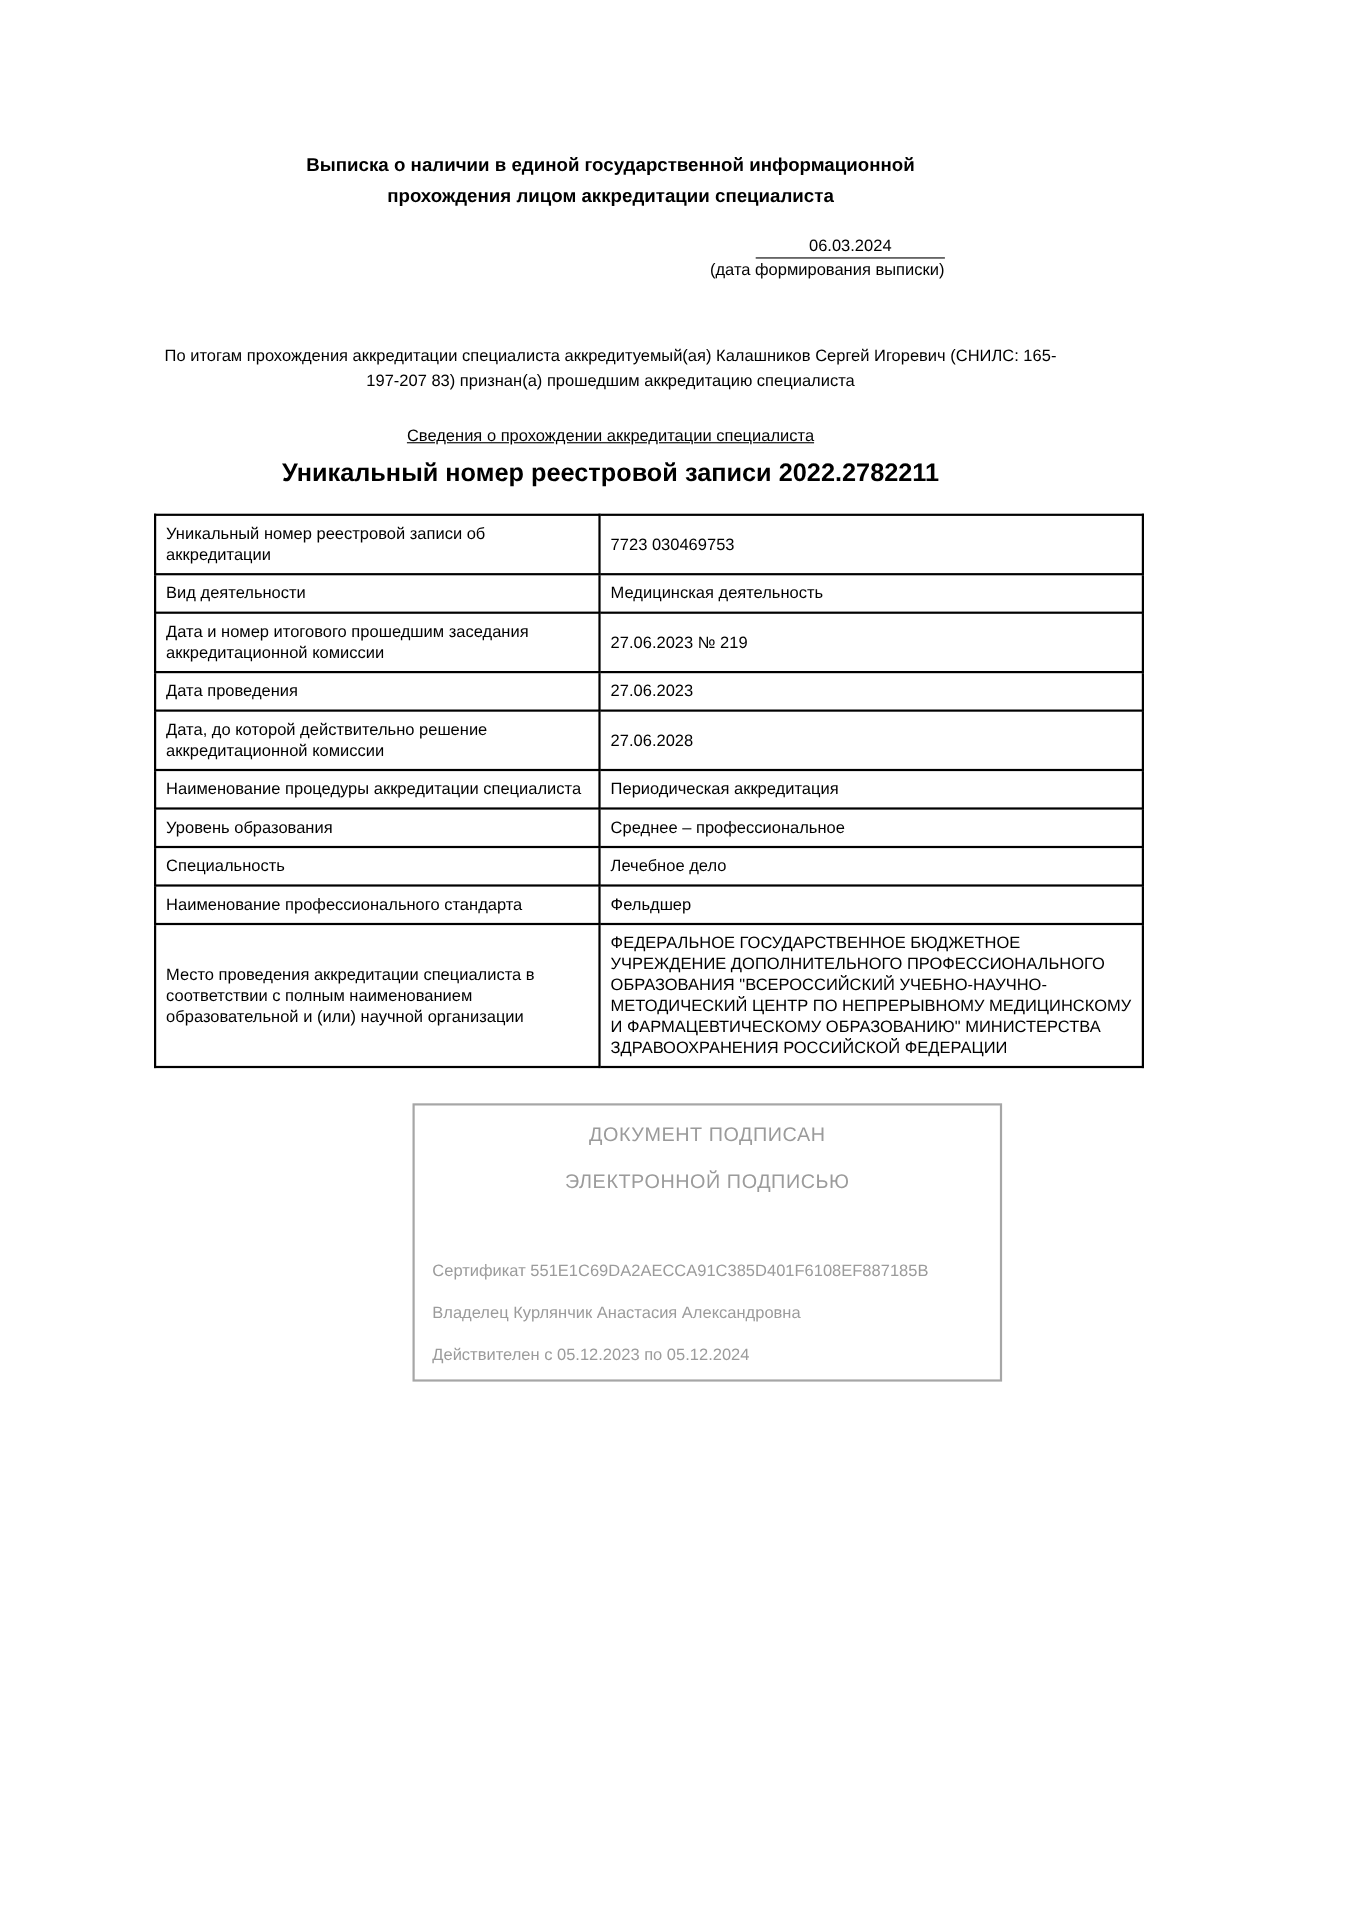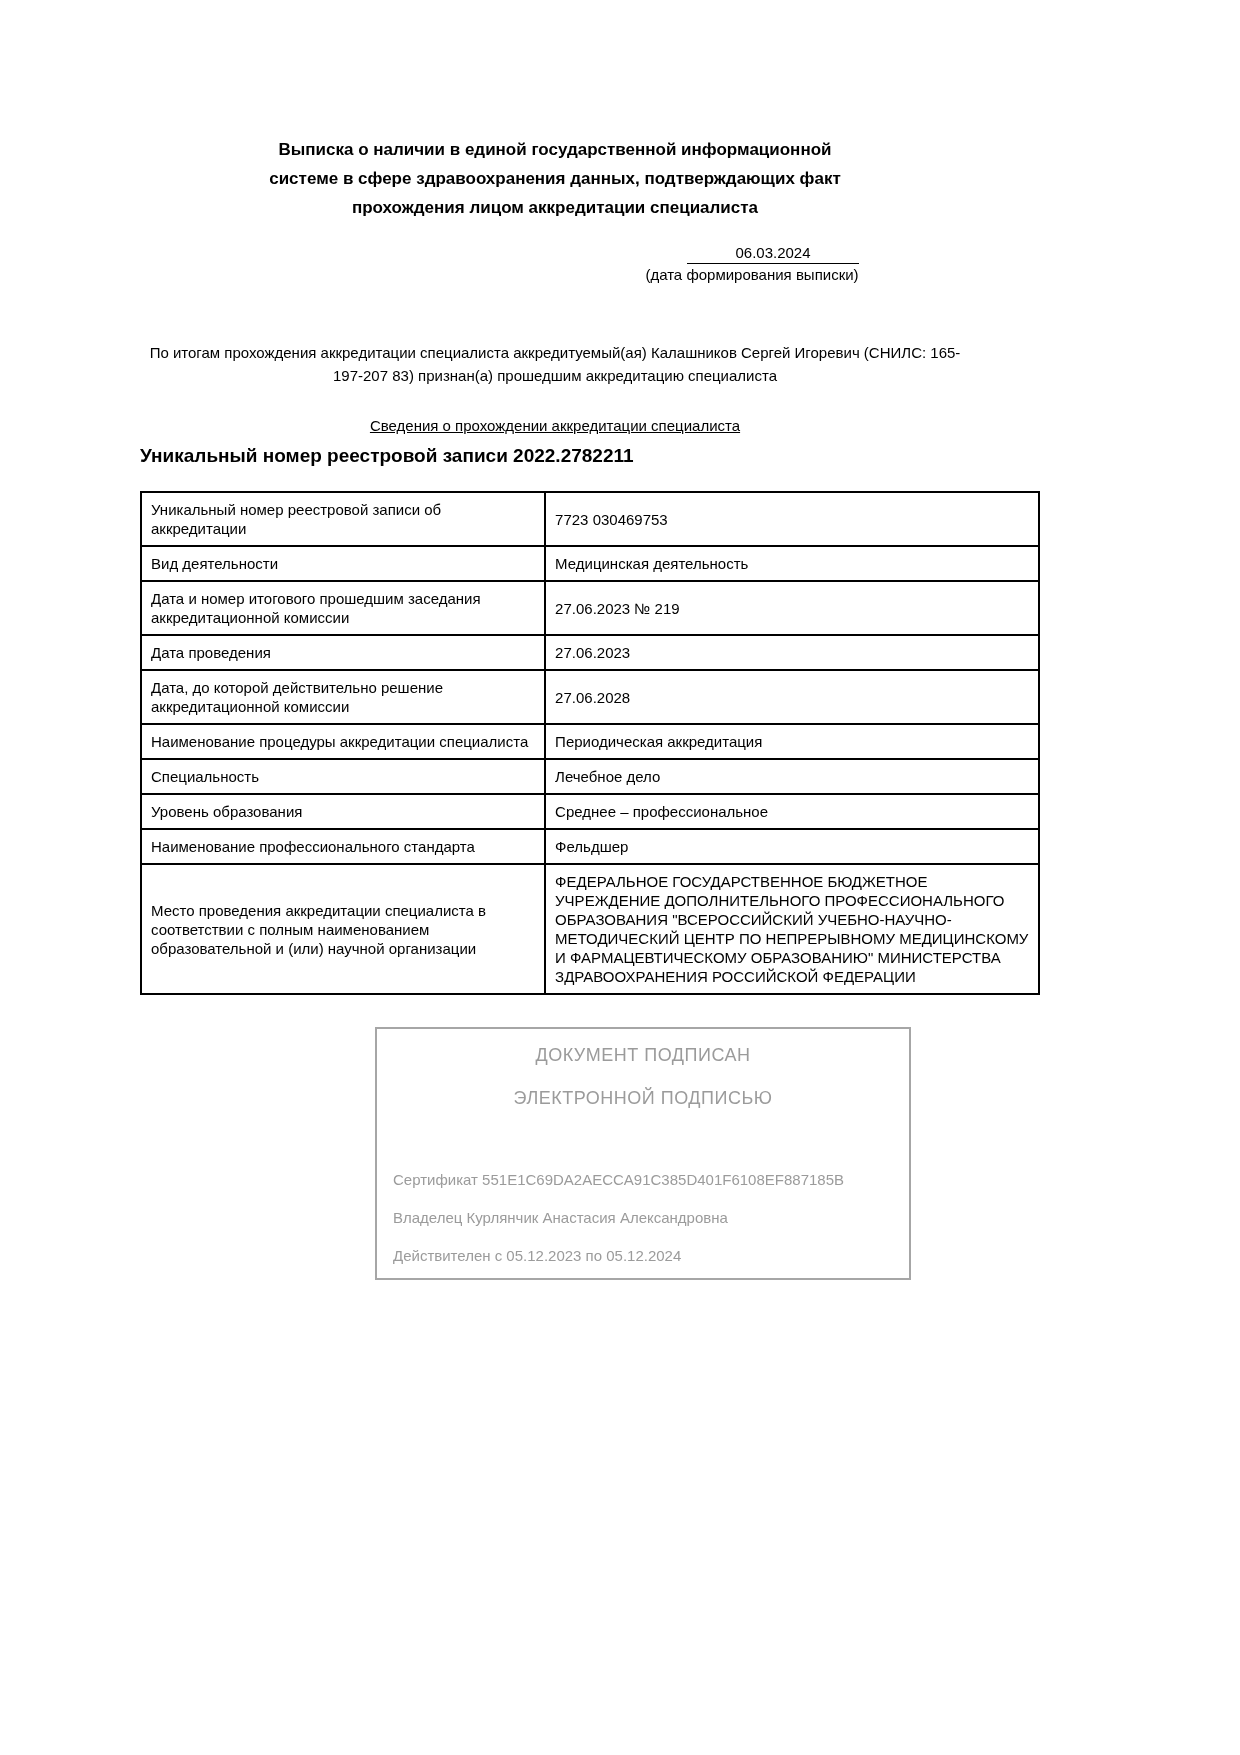--- a/index.html
+++ b/index.html
@@ -47,21 +47,22 @@
     line-height: 23px;
   }
   .section-heading {
     margin-top: 30px;
     text-align: center;
     font-size: 15px;
     text-decoration: underline;
   }
   .registry-heading {
     margin-top: 11px;
-    font-size: 19px;
+    text-align: center;
+    font-size: 23px;
     font-weight: bold;
   }
   table.accr {
     margin-top: 24px;
     width: 900px;
     border-collapse: collapse;
     table-layout: fixed;
   }
   table.accr td {
     border: 2px solid #000;
@@ -93,21 +94,20 @@
   .sig-line.owner { margin-top: 21px; }
   .sig-line.valid { margin-top: 21px; }
 </style>
 </head>
 <body>
 
 <div class="page">
 
   <div class="doc-title">
     <div>Выписка о наличии в единой государственной информационной</div>
-    <div>системе в сфере здравоохранения данных, подтверждающих факт</div>
     <div>прохождения лицом аккредитации специалиста</div>
   </div>
 
   <div class="date-wrap">
     <span class="date-value">06.03.2024</span>
     <div class="date-caption">(дата формирования выписки)</div>
   </div>
 
   <p class="intro">По итогам прохождения аккредитации специалиста аккредитуемый(ая) Калашников Сергей Игоревич (СНИЛС: 165-197-207 83) признан(а) прошедшим аккредитацию специалиста</p>
 
@@ -135,26 +135,26 @@
         </tr>
         <tr>
           <td class="label-cell">Дата, до которой действительно решение аккредитационной комиссии</td>
           <td class="value-cell">27.06.2028</td>
         </tr>
         <tr>
           <td class="label-cell">Наименование процедуры аккредитации специалиста</td>
           <td class="value-cell">Периодическая аккредитация</td>
         </tr>
         <tr>
+          <td class="label-cell">Уровень образования</td>
+          <td class="value-cell">Среднее – профессиональное</td>
+        </tr>
+        <tr>
           <td class="label-cell">Специальность</td>
           <td class="value-cell">Лечебное дело</td>
-        </tr>
-        <tr>
-          <td class="label-cell">Уровень образования</td>
-          <td class="value-cell">Среднее – профессиональное</td>
         </tr>
         <tr>
           <td class="label-cell">Наименование профессионального стандарта</td>
           <td class="value-cell">Фельдшер</td>
         </tr>
         <tr>
           <td class="label-cell">Место проведения аккредитации специалиста в соответствии с полным наименованием образовательной и (или) научной организации</td>
           <td class="value-cell">ФЕДЕРАЛЬНОЕ ГОСУДАРСТВЕННОЕ БЮДЖЕТНОЕ УЧРЕЖДЕНИЕ ДОПОЛНИТЕЛЬНОГО ПРОФЕССИОНАЛЬНОГО ОБРАЗОВАНИЯ "ВСЕРОССИЙСКИЙ УЧЕБНО-НАУЧНО-МЕТОДИЧЕСКИЙ ЦЕНТР ПО НЕПРЕРЫВНОМУ МЕДИЦИНСКОМУ И ФАРМАЦЕВТИЧЕСКОМУ ОБРАЗОВАНИЮ" МИНИСТЕРСТВА ЗДРАВООХРАНЕНИЯ РОССИЙСКОЙ ФЕДЕРАЦИИ</td>
         </tr>
       </tbody>

